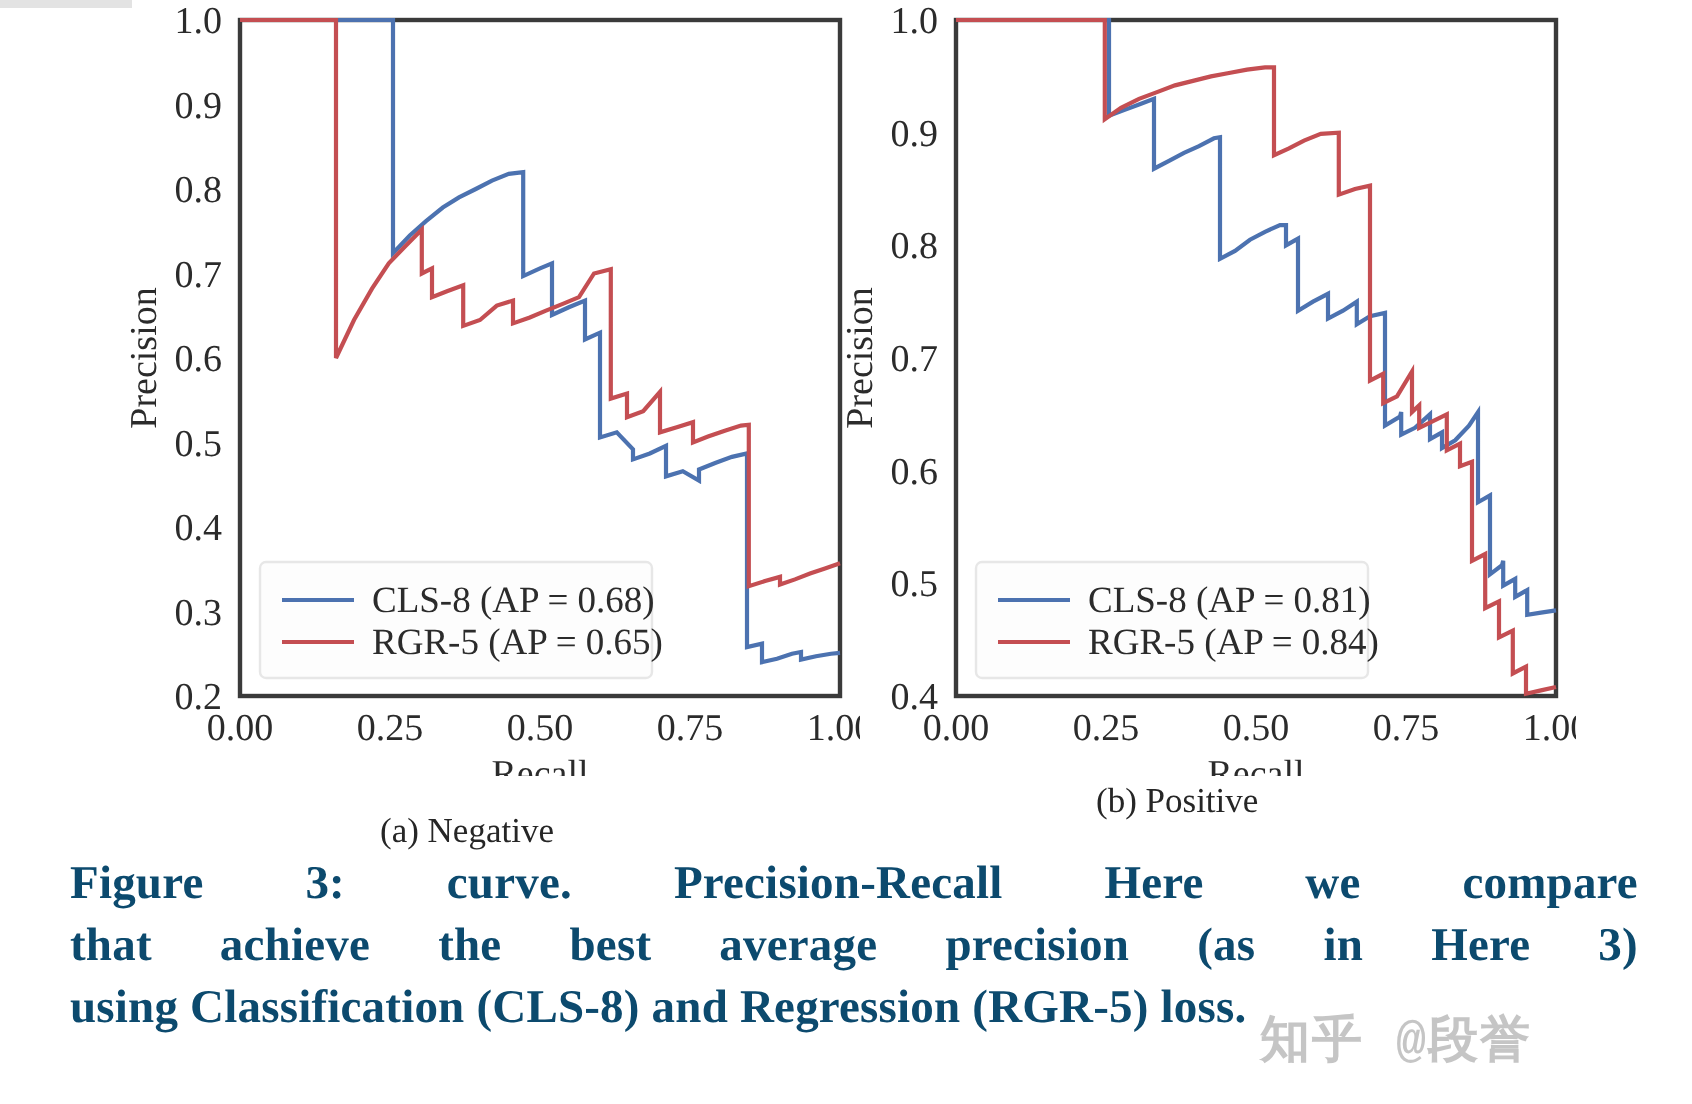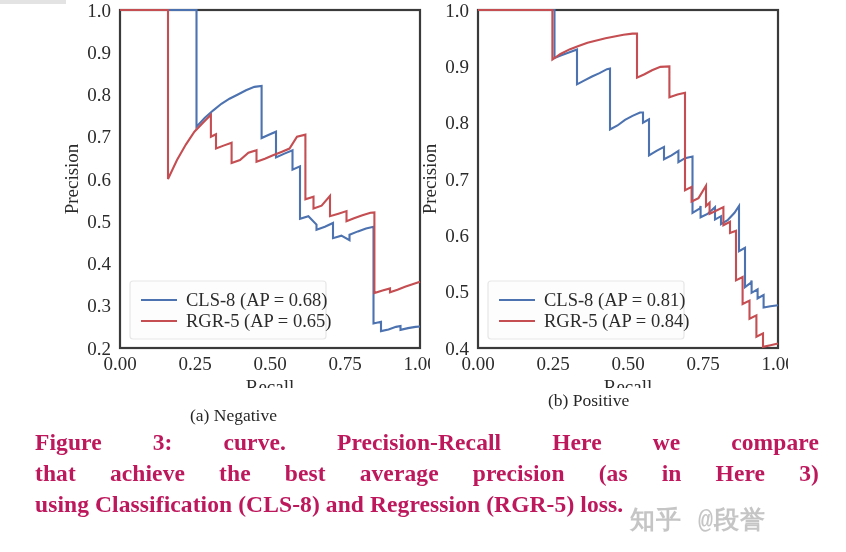--- a/index.html
+++ b/index.html
@@ -50,21 +50,21 @@
   .subcap-b { left: 548px; top: 0; }
 
   .caption {
     position: absolute;
     left: 35px; top: 427px;
     width: 784px;
     font-family: "Liberation Serif", "DejaVu Serif", serif;
     font-weight: bold;
     font-size: 23.5px;
     line-height: 31px;
-    color: #be185d;
+    color: #0c4a6e;
     letter-spacing: 0.1px;
     text-align: justify;
     text-align-last: left;
   }
   .caption .cap-line { display: block; white-space: nowrap; }
   .caption .cap-line.justify {
     display: flex;
     justify-content: space-between;
     white-space: normal;
   }

